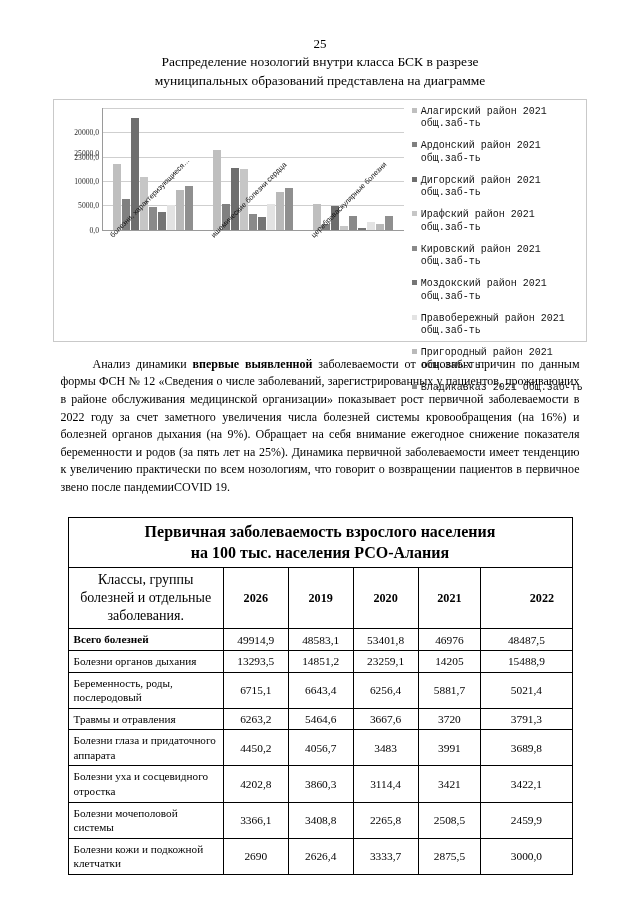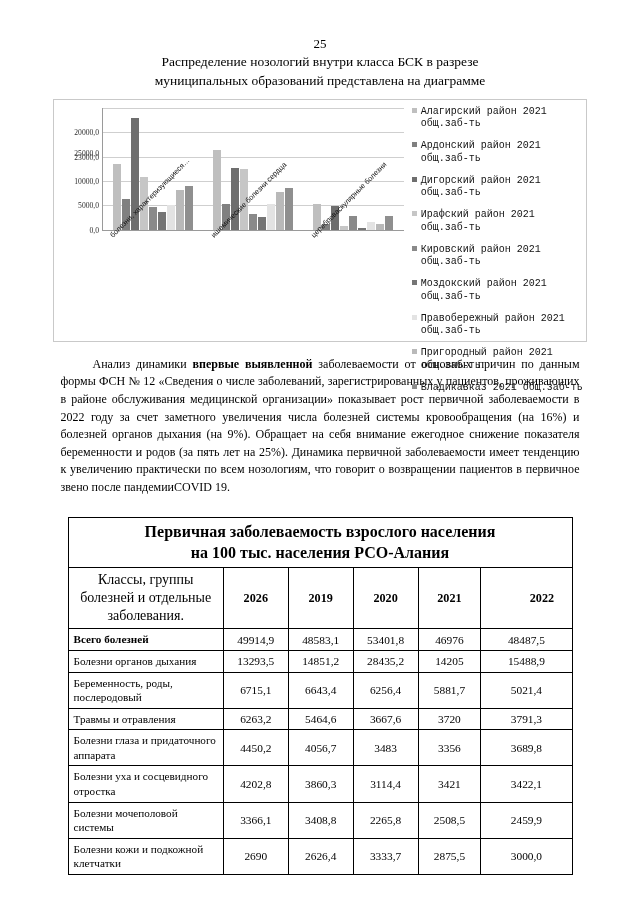--- a/index.html
+++ b/index.html
@@ -282,21 +282,21 @@
             <td class="num">49914,9</td>
             <td class="num">48583,1</td>
             <td class="num">53401,8</td>
             <td class="num">46976</td>
             <td class="num">48487,5</td>
           </tr>
           <tr>
             <td class="name">Болезни органов дыхания</td>
             <td class="num">13293,5</td>
             <td class="num">14851,2</td>
-            <td class="num">28435,2</td>
+            <td class="num">23259,1</td>
             <td class="num">14205</td>
             <td class="num">15488,9</td>
           </tr>
           <tr>
             <td class="name">Беременность, роды, послеродовый</td>
             <td class="num">6715,1</td>
             <td class="num">6643,4</td>
             <td class="num">6256,4</td>
             <td class="num">5881,7</td>
             <td class="num">5021,4</td>
@@ -307,21 +307,21 @@
             <td class="num">5464,6</td>
             <td class="num">3667,6</td>
             <td class="num">3720</td>
             <td class="num">3791,3</td>
           </tr>
           <tr>
             <td class="name">Болезни глаза и придаточного аппарата</td>
             <td class="num">4450,2</td>
             <td class="num">4056,7</td>
             <td class="num">3483</td>
-            <td class="num">3356</td>
+            <td class="num">3991</td>
             <td class="num">3689,8</td>
           </tr>
           <tr>
             <td class="name">Болезни уха и сосцевидного отростка</td>
             <td class="num">4202,8</td>
             <td class="num">3860,3</td>
             <td class="num">3114,4</td>
             <td class="num">3421</td>
             <td class="num">3422,1</td>
           </tr>

